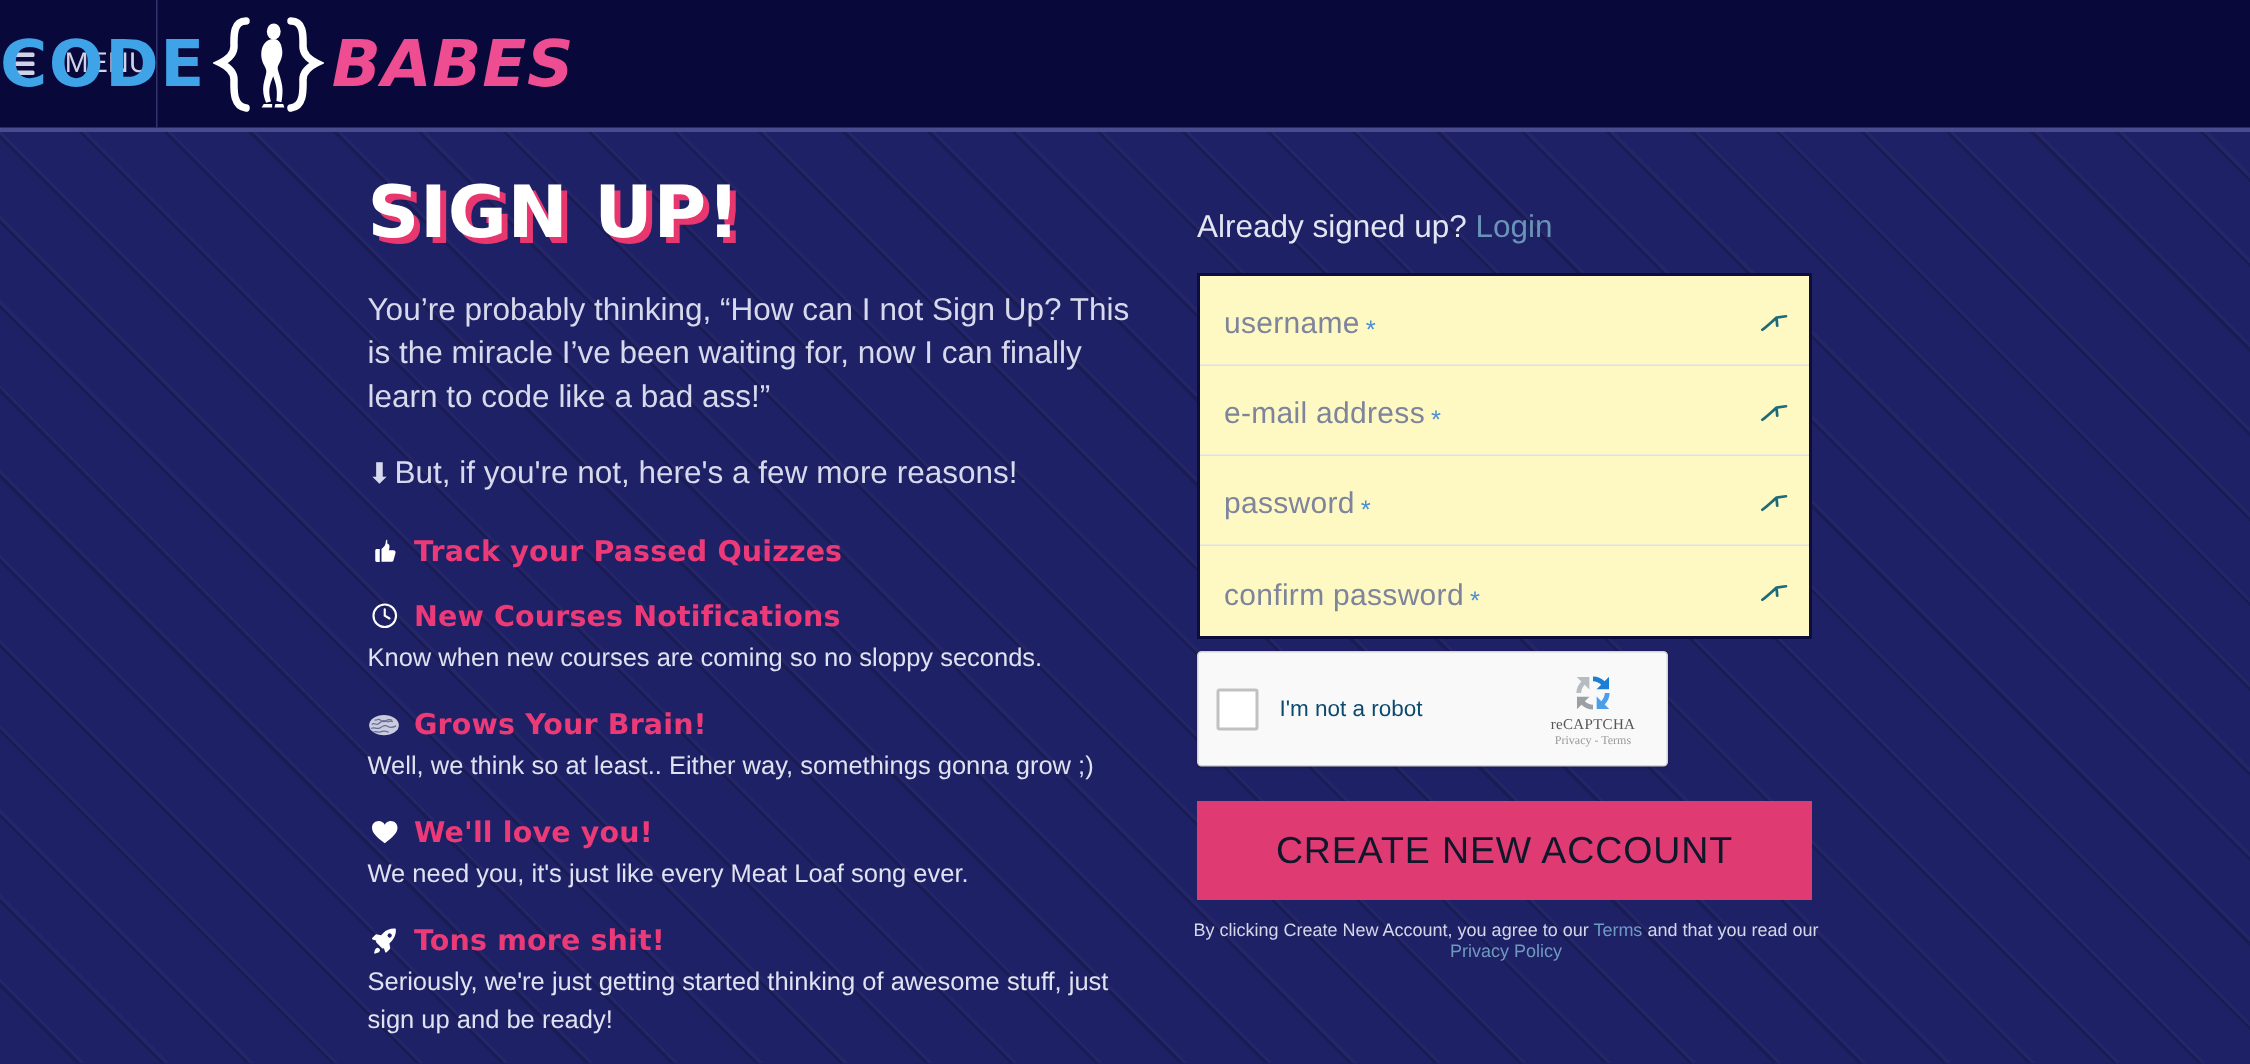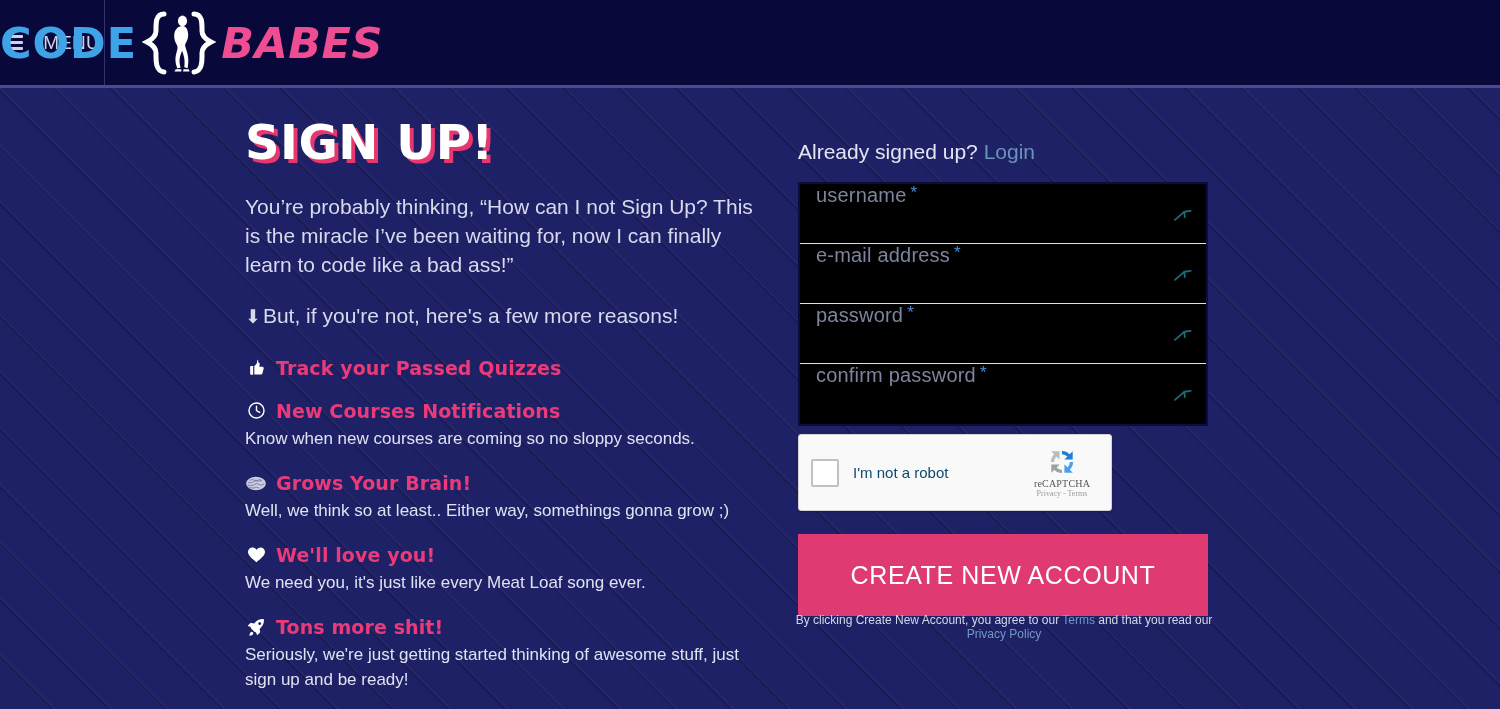--- a/index.html
+++ b/index.html
@@ -206,24 +206,24 @@
     top: 94px;
     width: 410px;
     background: #eceef7;
     border: 2px solid #0d0d3d;
     overflow: hidden;
   }
   .field {
     position: relative;
     height: 60px;
     display: flex;
-    align-items: flex-start;
-    padding: 0 16px;
+    align-items: flex-end;
+    padding: 15px 16px;
     border-bottom: 1px solid #dcdfee;
-    background: #000000;
+    background: #fef9c3;
     cursor: text;
   }
   .field:last-child { border-bottom: none; }
   .field-placeholder {
     font-size: 20px;
     font-weight: 300;
     color: #7e849c;
     letter-spacing: 0.2px;
   }
   .req-star {
@@ -289,24 +289,24 @@
     font-size: 8px;
     color: #9a9a9a;
     margin-top: 0px;
   }
 
   .cta-btn {
     position: absolute;
     left: 18px;
     top: 446px;
     width: 410px;
-    height: 82px;
+    height: 66px;
     background: #e03a73;
     border: none;
-    color: #ffffff;
+    color: #0f172a;
     font-size: 25px;
     letter-spacing: 0.6px;
     font-family: "Liberation Sans", sans-serif;
     font-weight: 400;
     cursor: pointer;
   }
   .legal {
     position: absolute;
     left: 0px;
     top: 525px;

